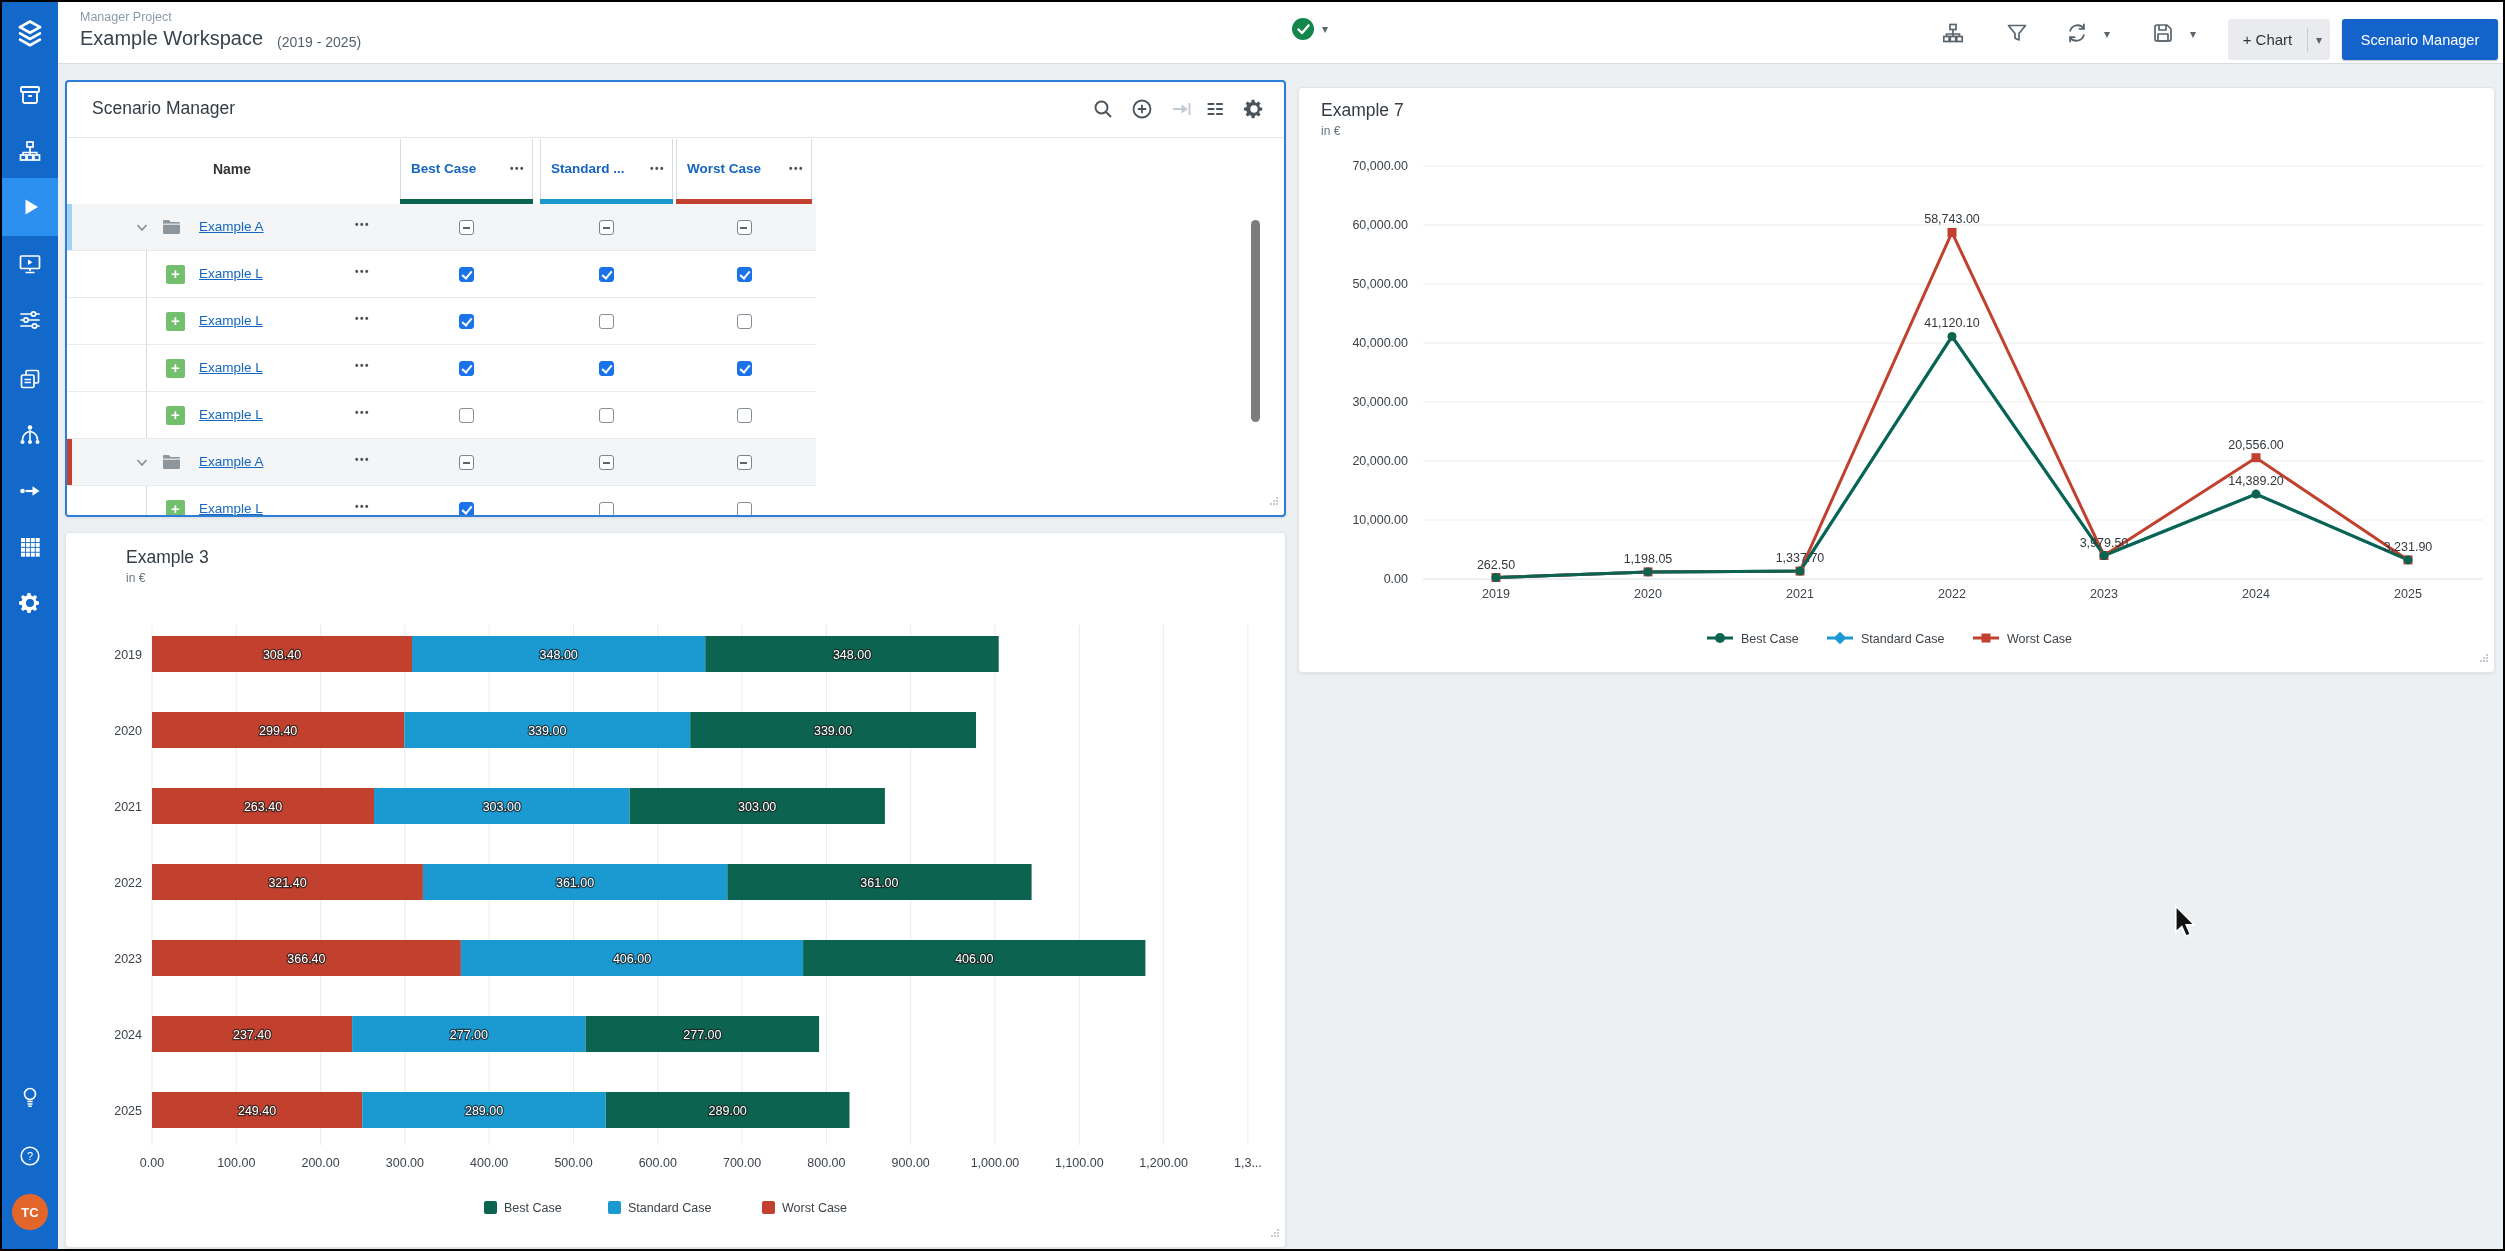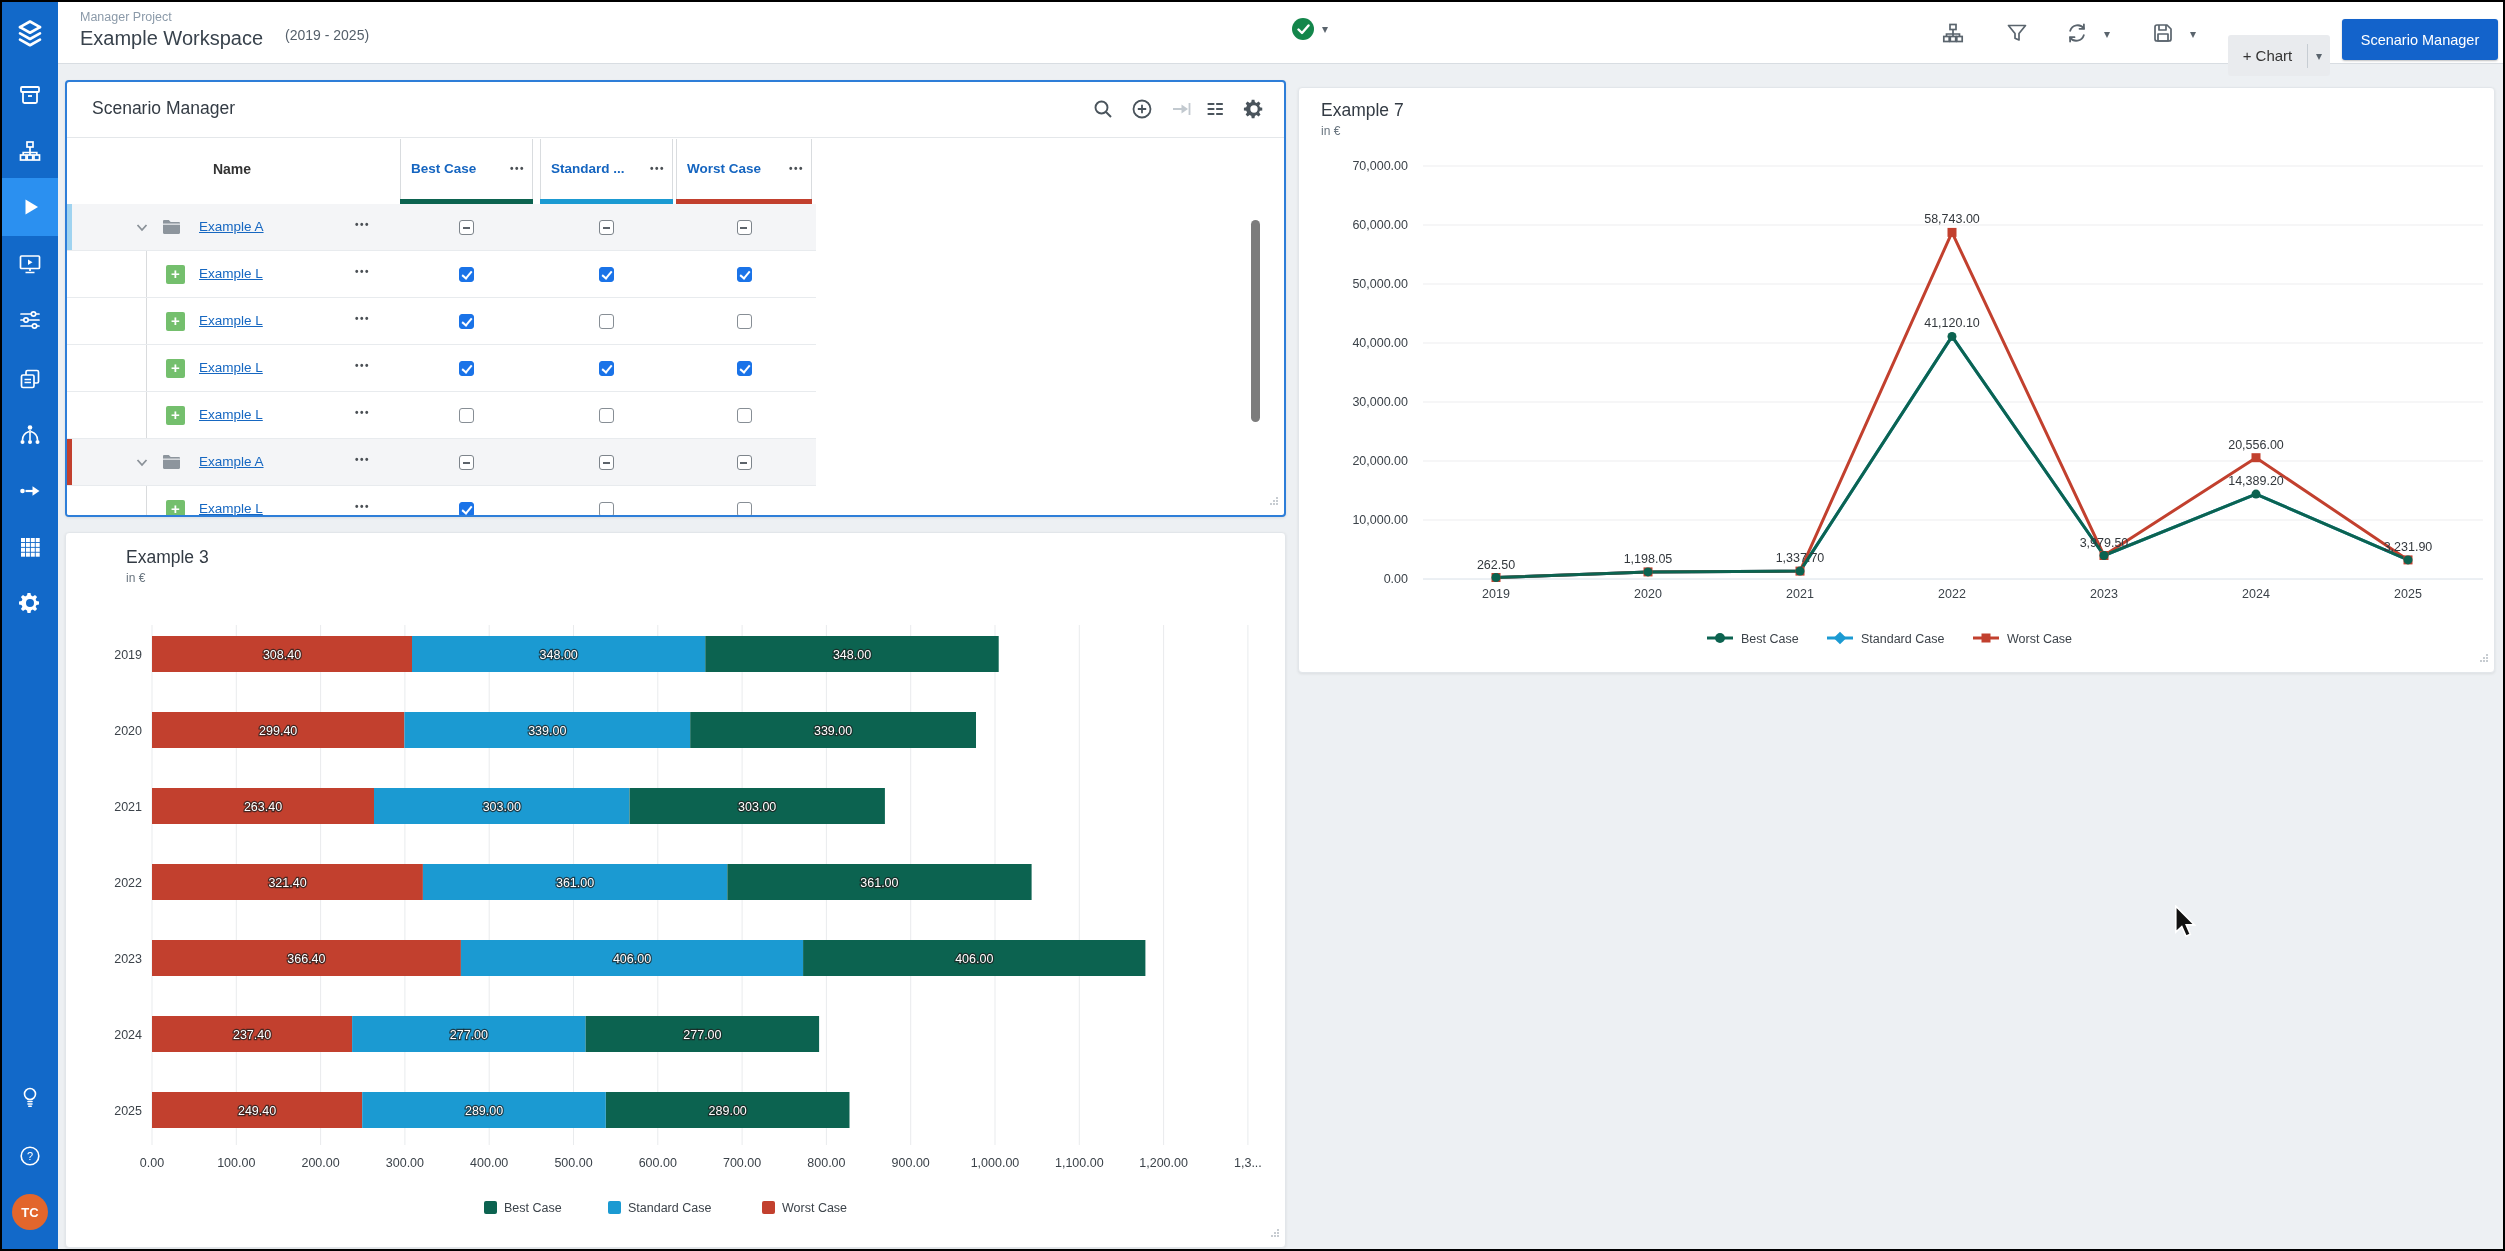--- a/index.html
+++ b/index.html
@@ -9,27 +9,27 @@
 
   
   #sidebar{position:absolute;left:0;top:0;bottom:0;width:56px;background:#1269c9;z-index:5;}
   .side-item{position:absolute;left:0;width:56px;height:40px;display:flex;align-items:center;justify-content:center;cursor:pointer;}
   .side-item.active{height:58px;background:#2b90f0;}
   .avatar{position:absolute;left:10px;width:36px;height:36px;border-radius:50%;background:#e2662c;color:#fff;font-size:13px;font-weight:bold;display:flex;align-items:center;justify-content:center;cursor:pointer;}
 
   
   #topbar{position:absolute;left:56px;top:0;right:0;height:62px;background:#fff;border-bottom:1px solid #d8dde2;z-index:4;}
   .proj-label{position:absolute;left:22px;top:8px;font-size:12.5px;color:#8b9aa9;}
-  .ws-row{position:absolute;left:22px;top:25px;display:flex;align-items:flex-start;gap:22px;}
+  .ws-row{position:absolute;left:22px;top:25px;display:flex;align-items:flex-end;gap:14px;}
   .ws-title{font-size:20px;color:#39434d;}
   .ws-period{font-size:14px;color:#55606b;}
   .check-btn{position:absolute;left:1234px;top:16px;width:22px;height:22px;border-radius:50%;background:#13864b;display:flex;align-items:center;justify-content:center;cursor:pointer;}
   .caret{color:#5a646d;font-size:12px;cursor:pointer;}
   .tb-ic{position:absolute;top:18px;width:26px;height:26px;display:flex;align-items:center;justify-content:center;cursor:pointer;color:#5a646d;}
-  .chart-btn{position:absolute;left:2170px;top:17px;height:41px;width:102px;background:#e9ebee;border-radius:3px;display:flex;align-items:center;cursor:pointer;margin-top:16px;}
+  .chart-btn{position:absolute;left:2170px;top:17px;height:41px;width:102px;background:#e9ebee;border-radius:3px;display:flex;align-items:center;cursor:pointer;}
   .chart-btn .lbl{flex:1;text-align:center;font-size:15px;color:#333;}
   .chart-btn .sep{width:1px;height:24px;background:#c7cdd3;}
   .chart-btn .caret{padding:0 8px;}
   .sm-btn{position:absolute;left:2284px;top:17px;height:41px;width:156px;background:#1363cb;color:#fff;border:none;border-radius:3px;font-size:14.5px;font-family:"Liberation Sans",sans-serif;cursor:pointer;box-shadow:0 1px 2px rgba(0,0,0,.25);}
 
   
   .panel{position:absolute;background:#fff;border-radius:4px;box-shadow:0 1px 3px rgba(0,0,0,.08);}
   #panel-sm{left:63px;top:78px;width:1221px;height:437px;border:2px solid #2e7ed8;overflow:hidden;}
   #panel-ex3{left:63px;top:530px;width:1221px;height:716px;border:1px solid #e2e6ea;overflow:hidden;}
   #panel-ex4{left:1296px;top:85px;width:1197px;height:586px;border:1px solid #e2e6ea;overflow:hidden;}

